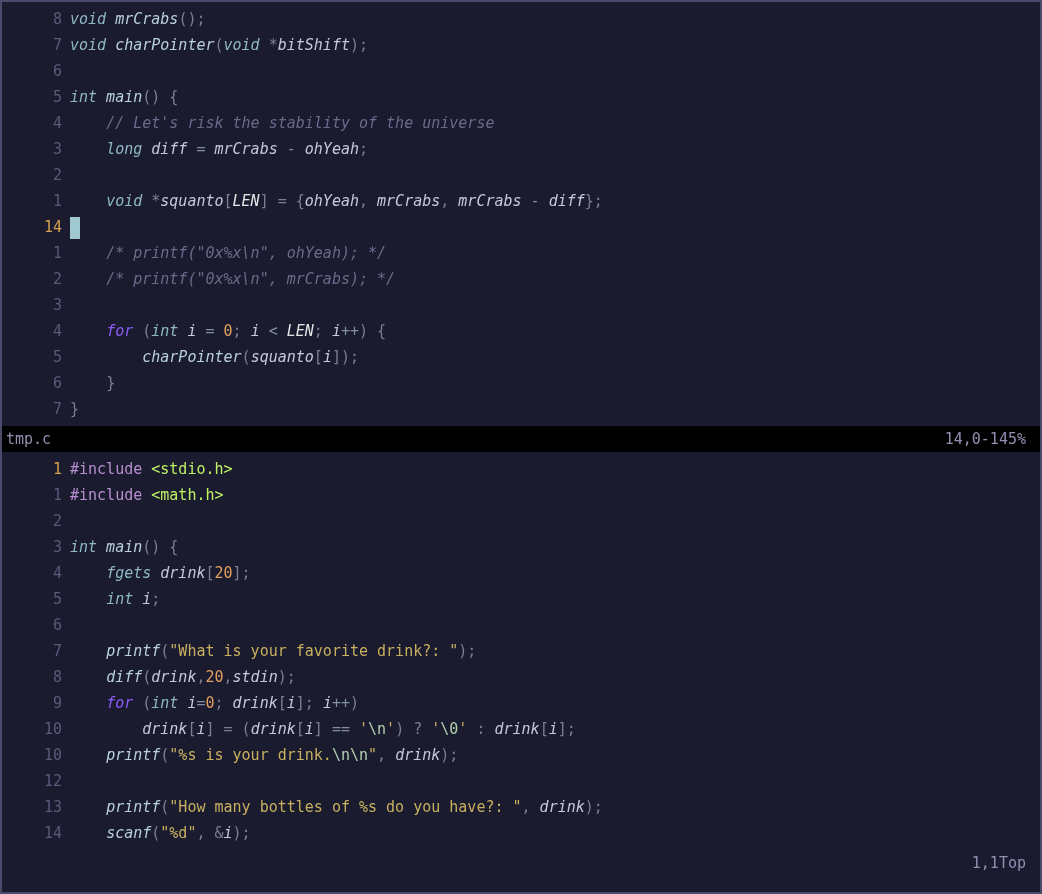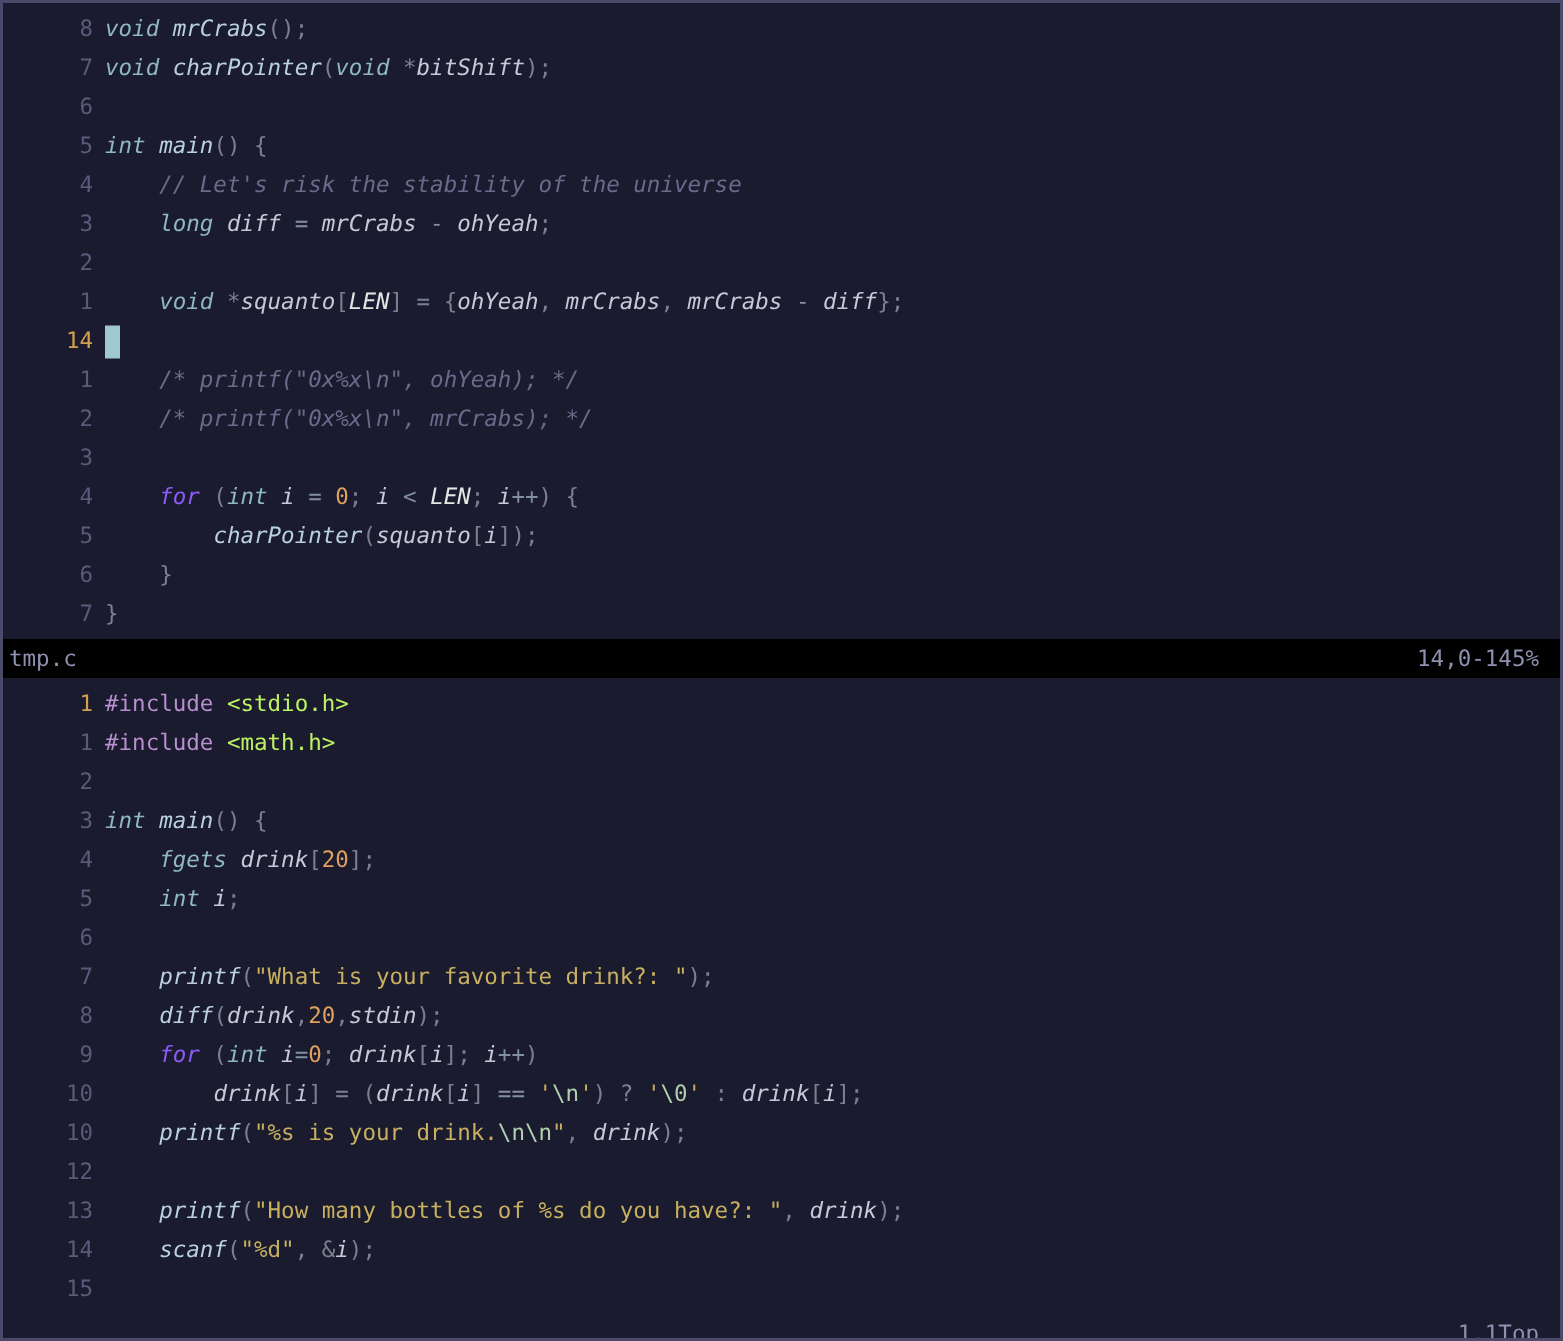--- a/index.html
+++ b/index.html
@@ -122,21 +122,20 @@
         <div class="line"><div class="gutter">5</div><div class="code"><span>    </span><span class="c-type">int</span><span class="c-ident"> i</span><span class="c-punc">;</span></div></div>
         <div class="line"><div class="gutter">6</div><div class="code"><span></span></div></div>
         <div class="line"><div class="gutter">7</div><div class="code"><span>    </span><span class="c-func">printf</span><span class="c-punc">(</span><span class="c-str">"What is your favorite drink?: "</span><span class="c-punc">);</span></div></div>
         <div class="line"><div class="gutter">8</div><div class="code"><span>    </span><span class="c-func">diff</span><span class="c-punc">(</span><span class="c-ident">drink</span><span class="c-punc">,</span><span class="c-num">20</span><span class="c-punc">,</span><span class="c-ident">stdin</span><span class="c-punc">);</span></div></div>
         <div class="line"><div class="gutter">9</div><div class="code"><span>    </span><span class="c-kw">for</span><span class="c-punc"> (</span><span class="c-type">int</span><span class="c-ident"> i</span><span class="c-op">=</span><span class="c-num">0</span><span class="c-punc">; </span><span class="c-ident">drink</span><span class="c-punc">[</span><span class="c-ident">i</span><span class="c-punc">]; </span><span class="c-ident">i</span><span class="c-op">++</span><span class="c-punc">)</span></div></div>
         <div class="line"><div class="gutter">10</div><div class="code"><span>        </span><span class="c-ident">drink</span><span class="c-punc">[</span><span class="c-ident">i</span><span class="c-punc">] = (</span><span class="c-ident">drink</span><span class="c-punc">[</span><span class="c-ident">i</span><span class="c-punc">] </span><span class="c-op">==</span><span class="c-punc"> </span><span class="c-str">'</span><span class="c-esc">\n</span><span class="c-str">'</span><span class="c-punc">) ? </span><span class="c-str">'</span><span class="c-esc">\0</span><span class="c-str">'</span><span class="c-punc"> : </span><span class="c-ident">drink</span><span class="c-punc">[</span><span class="c-ident">i</span><span class="c-punc">];</span></div></div>
         <div class="line"><div class="gutter">10</div><div class="code"><span>    </span><span class="c-func">printf</span><span class="c-punc">(</span><span class="c-str">"%s is your drink.</span><span class="c-esc">\n\n</span><span class="c-str">"</span><span class="c-punc">, </span><span class="c-ident">drink</span><span class="c-punc">);</span></div></div>
         <div class="line"><div class="gutter">12</div><div class="code"><span></span></div></div>
         <div class="line"><div class="gutter">13</div><div class="code"><span>    </span><span class="c-func">printf</span><span class="c-punc">(</span><span class="c-str">"How many bottles of %s do you have?: "</span><span class="c-punc">, </span><span class="c-ident">drink</span><span class="c-punc">);</span></div></div>
         <div class="line"><div class="gutter">14</div><div class="code"><span>    </span><span class="c-func">scanf</span><span class="c-punc">(</span><span class="c-str">"%d"</span><span class="c-punc">, &amp;</span><span class="c-ident">i</span><span class="c-punc">);</span></div></div>
-        <div class="line"><div class="gutter">15</div><div class="code"><span></span></div></div>
       </div>
     <div class="statusline" style="background:transparent;">
       <span class="fname"></span>
       <span class="spacer"></span>
       <span class="pos">1,1</span>
       <span class="pct">Top</span>
     </div>
   </div>
 </div>
 

